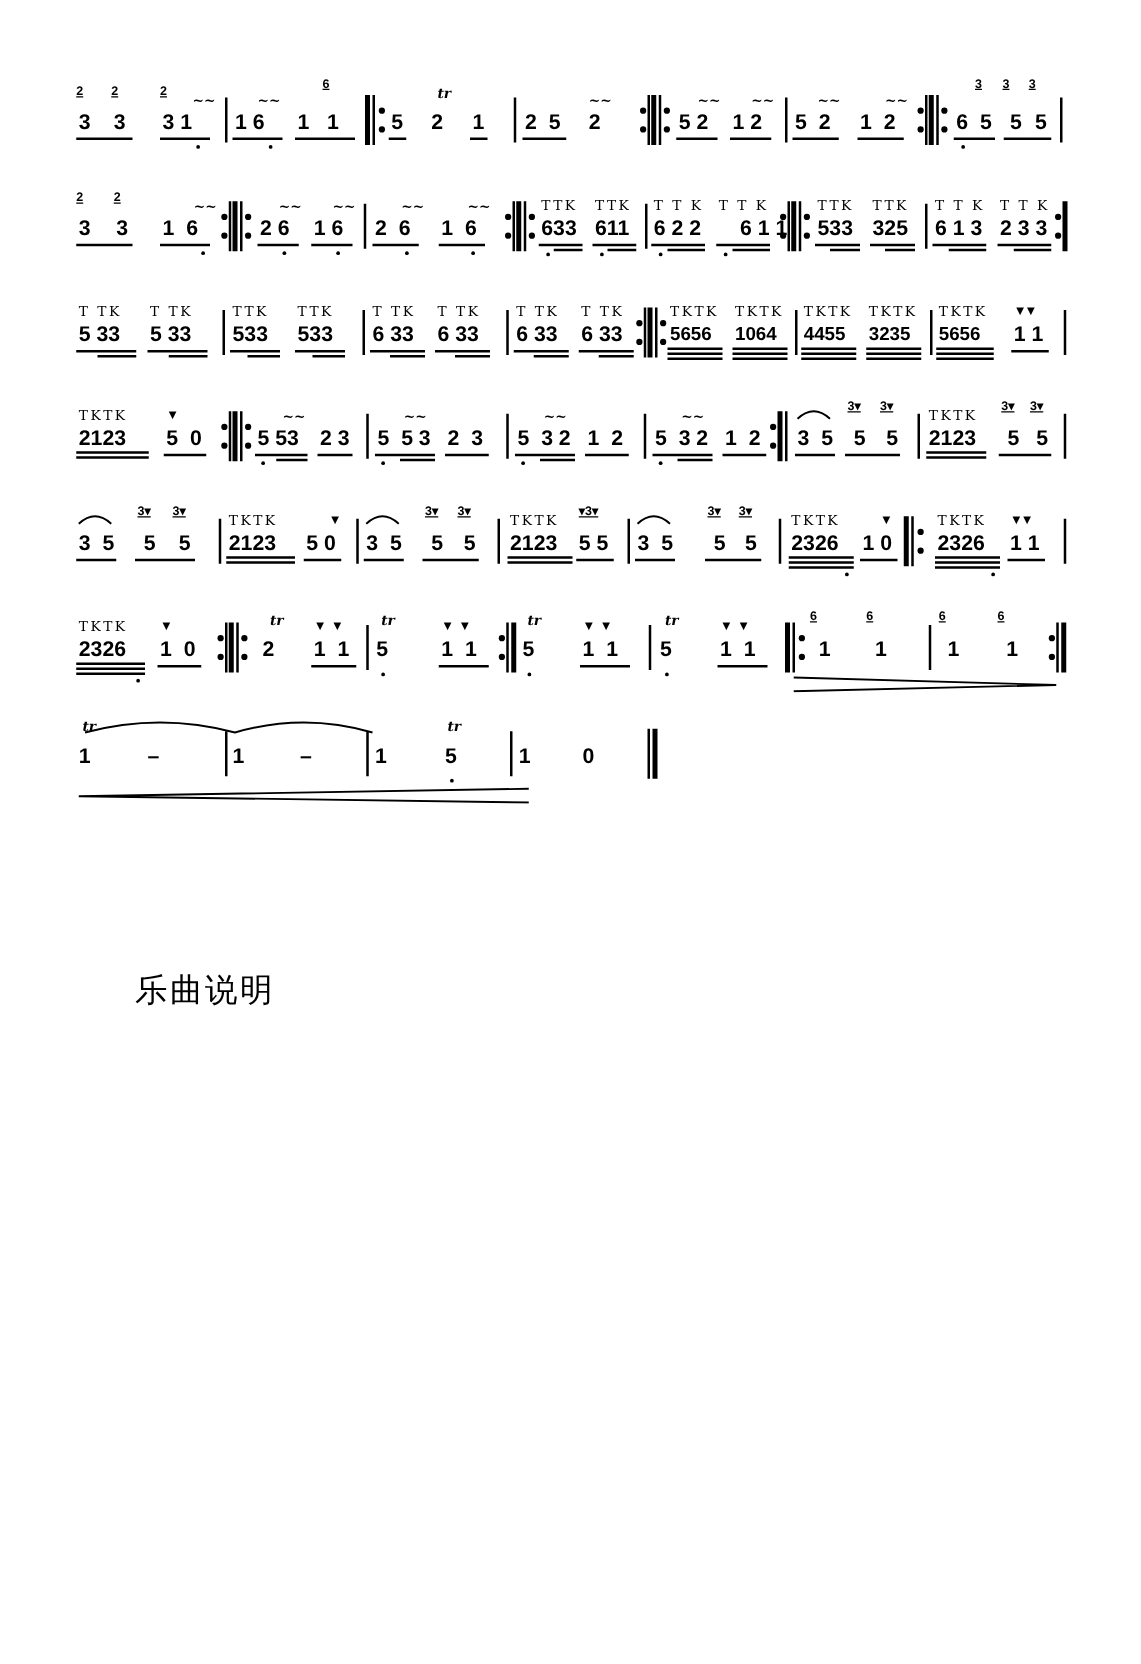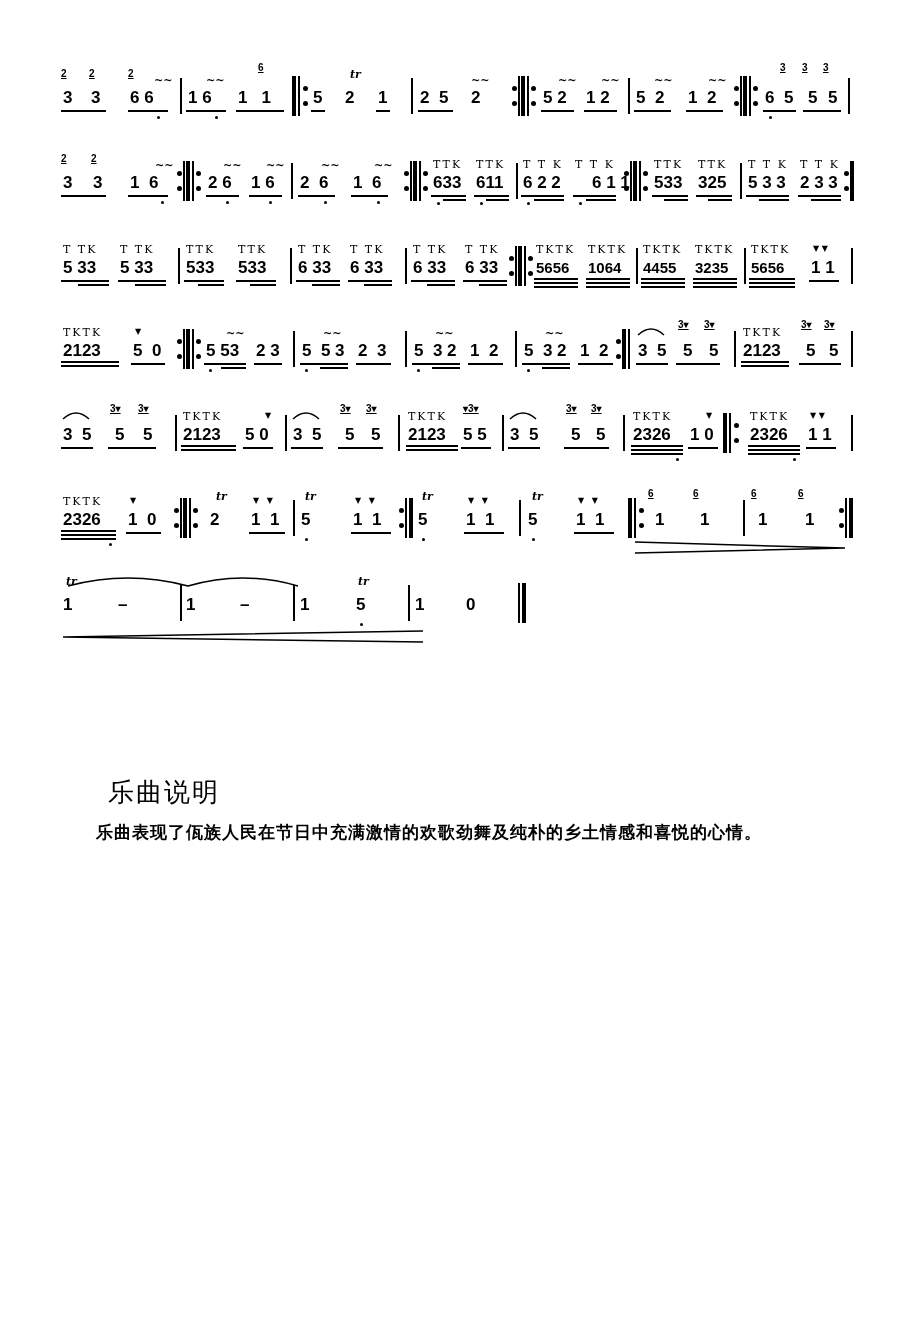--- a/index.html
+++ b/index.html
@@ -62,21 +62,21 @@
 </head>
 <body>
 
 <div class="score">
   <div class="row" style="top:0px;">
     <span class="note" style="left:5px">3</span>
     <span class="grace" style="left:3px">2</span>
     <span class="note" style="left:33px">3</span>
     <span class="grace" style="left:31px">2</span>
     <div class="ul1" style="left:3px;top:50px;width:45px"></div>
-    <span class="note" style="left:72px">6 6</span>
+    <span class="note" style="left:72px">3 1</span>
     <span class="grace" style="left:70px">2</span>
     <span class="orn" style="left:96px">~~</span>
     <div class="ul1" style="left:70px;top:50px;width:40px"></div>
     <div class="dotlow" style="left:99px;top:56px"></div>
     <div class="barline" style="left:122px"></div>
     <span class="note" style="left:130px">1 6</span>
     <span class="orn" style="left:148px">~~</span>
     <div class="ul1" style="left:128px;top:50px;width:40px"></div>
     <div class="dotlow" style="left:157px;top:56px"></div>
     <span class="note" style="left:180px">1&nbsp;&nbsp;&nbsp;1</span>
@@ -221,21 +221,21 @@
     <span class="tk" style="left:596px">TTK</span>
     <span class="note" style="left:596px">533</span>
     <div class="ul1" style="left:594px;top:50px;width:36px"></div>
     <div class="ul1" style="left:606px;top:54px;width:24px"></div>
     <span class="tk" style="left:640px">TTK</span>
     <span class="note" style="left:640px">325</span>
     <div class="ul1" style="left:638px;top:50px;width:36px"></div>
     <div class="ul1" style="left:650px;top:54px;width:24px"></div>
     <div class="barline" style="left:682px"></div>
     <span class="tk" style="left:690px">T T K</span>
-    <span class="note" style="left:690px">5 3 3</span>
+    <span class="note" style="left:690px">6 1 3</span>
     <div class="ul1" style="left:688px;top:50px;width:43px"></div>
     <div class="ul1" style="left:701px;top:54px;width:30px"></div>
     <span class="tk" style="left:742px">T T K</span>
     <span class="note" style="left:742px">2 3 3</span>
     <div class="ul1" style="left:740px;top:50px;width:43px"></div>
     <div class="ul1" style="left:753px;top:54px;width:30px"></div>
     <div class="rep" style="left:790px">
         <div class="dot" style="left:-4px;top:10px"></div>
         <div class="dot" style="left:-4px;top:25px"></div>
         <div class="thick" style="left:2px"></div>
@@ -573,14 +573,13 @@
         <div class="thick" style="left:4px"></div>
       </div>
     <svg style="position:absolute;left:3px;top:62px" width="365" height="14">
         <path d="M2 8 L362 2 M2 8 L362 13" stroke="#000" stroke-width="1.5" fill="none"></path>
       </svg>
   </div>
 </div>
 
 <div class="desc-title">乐曲说明</div>
 <div class="desc-body">
-  <p class="first">乐曲表现了佤族人民在节日中充满激情的欢歌劲舞及纯朴的乡土情感和喜悦的心情。</p>
 </div>
 
 </body></html>

